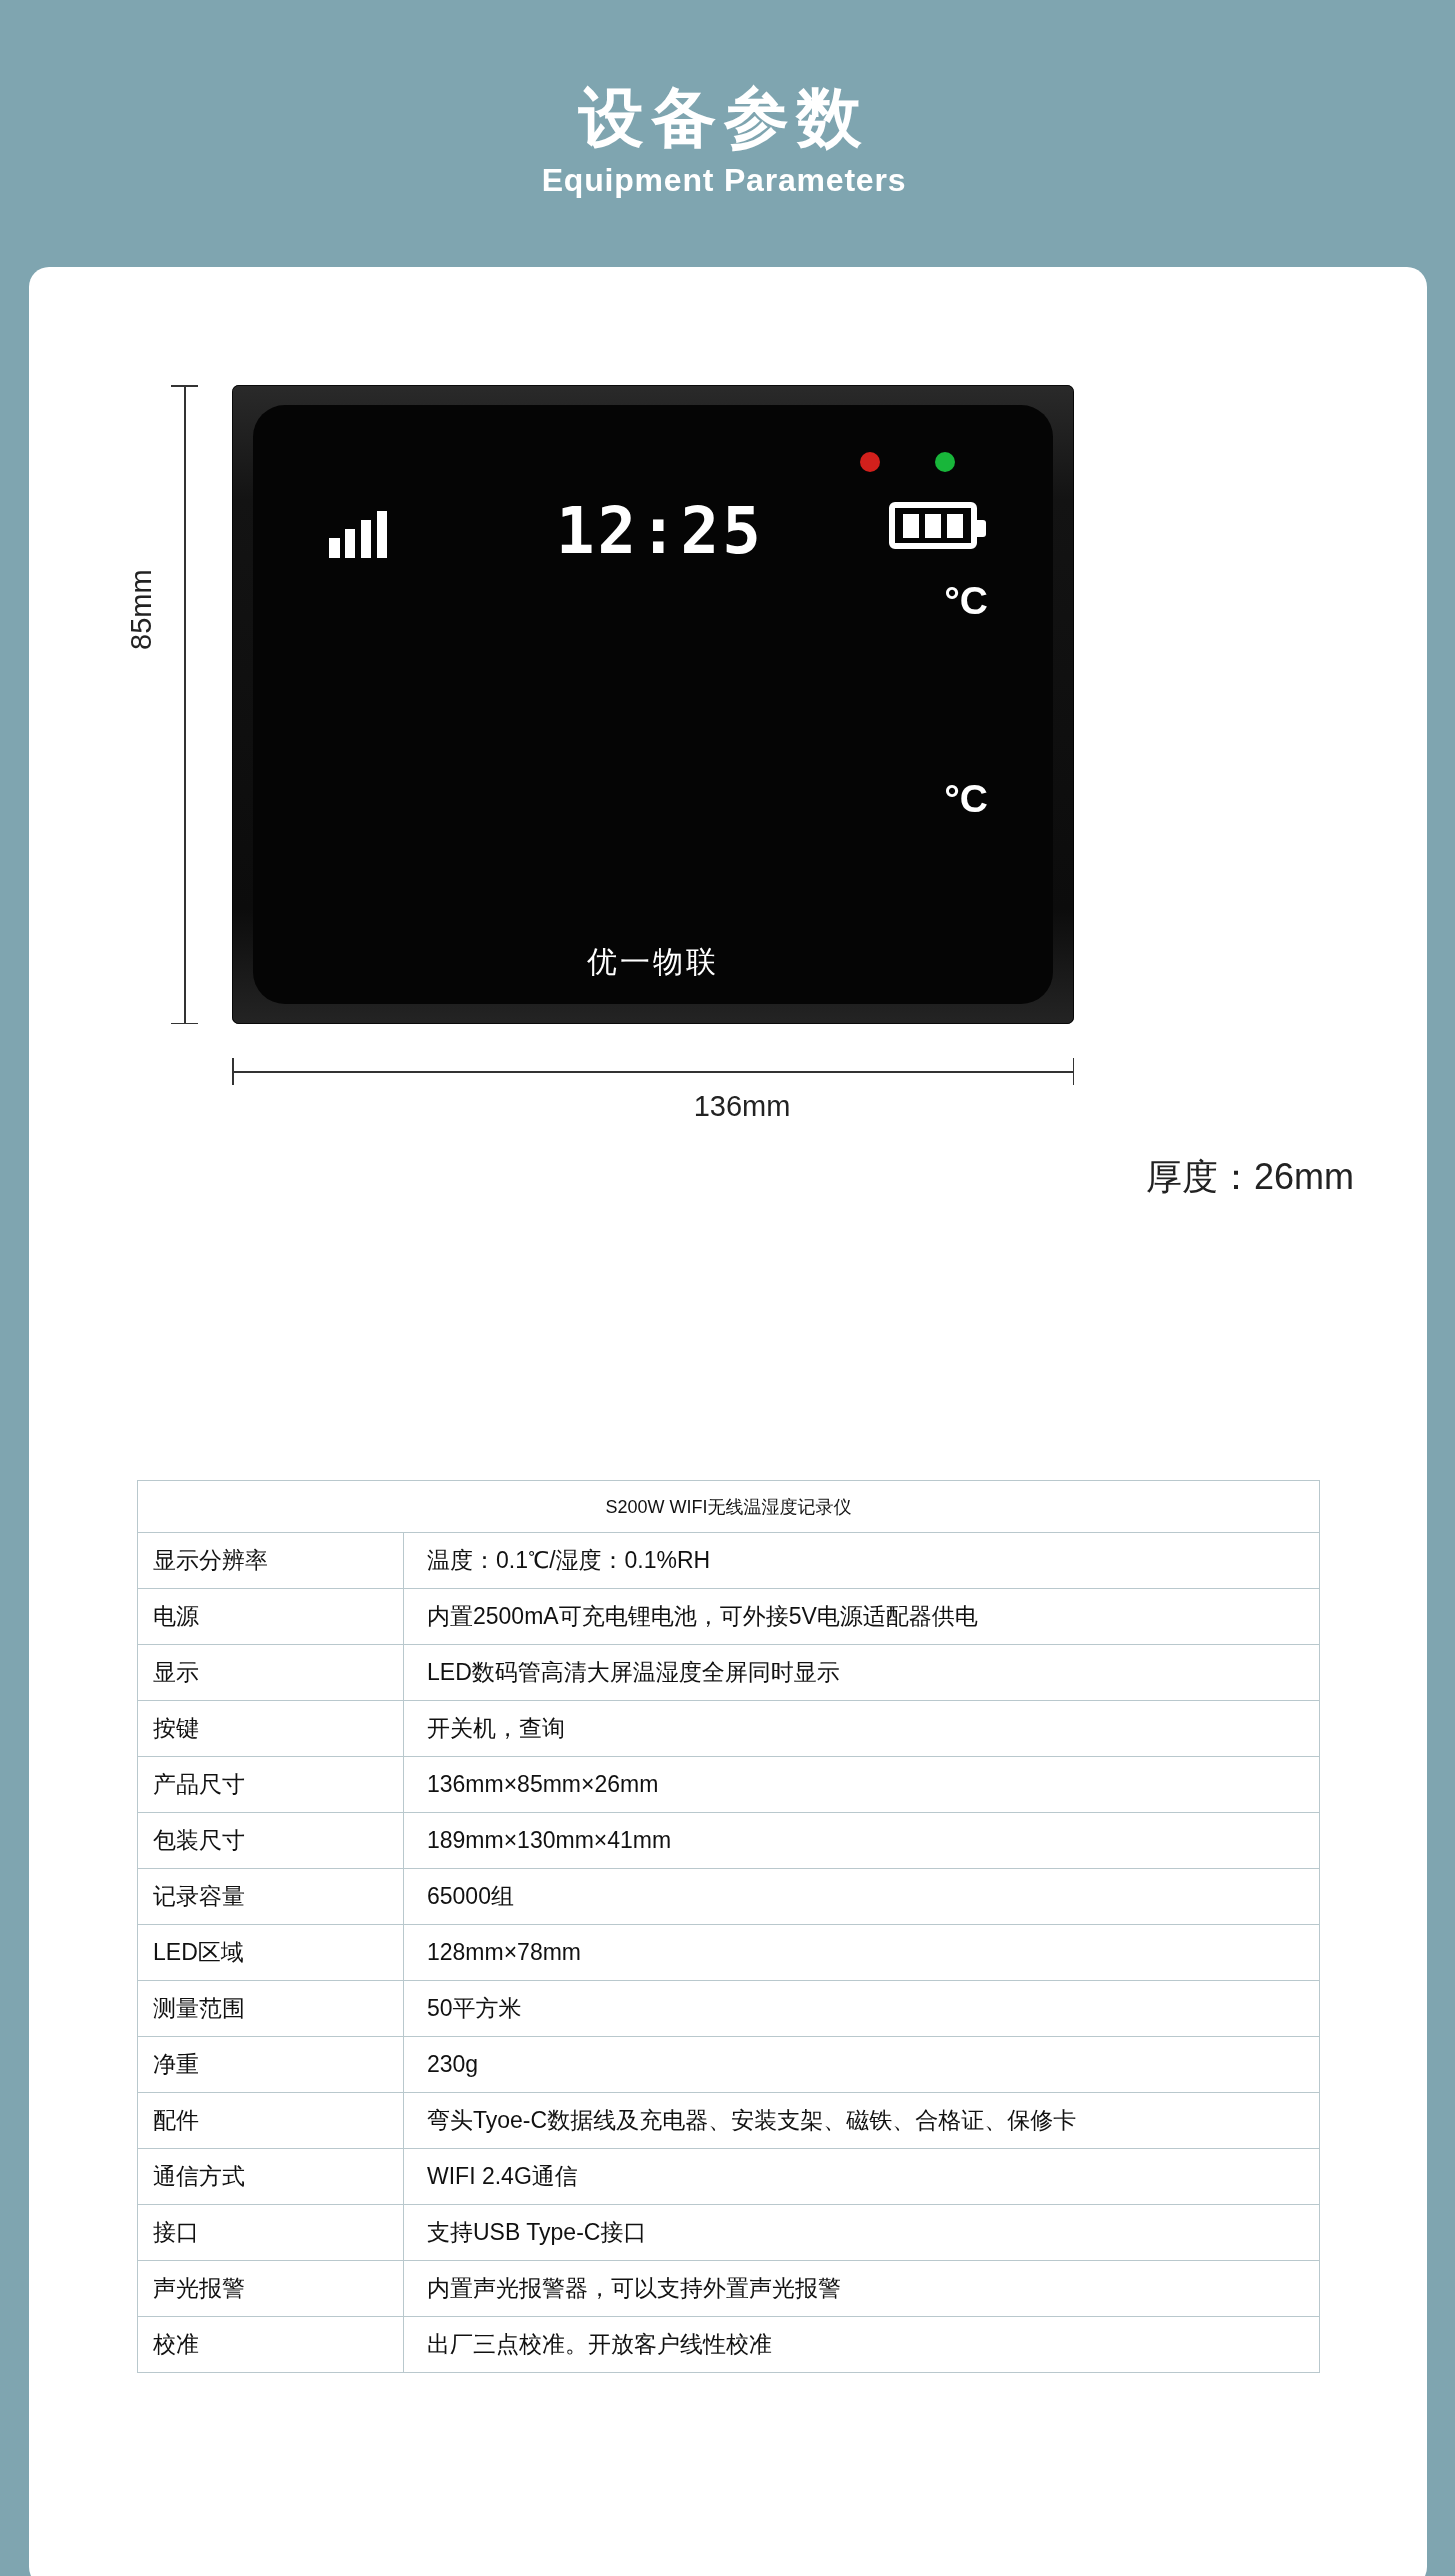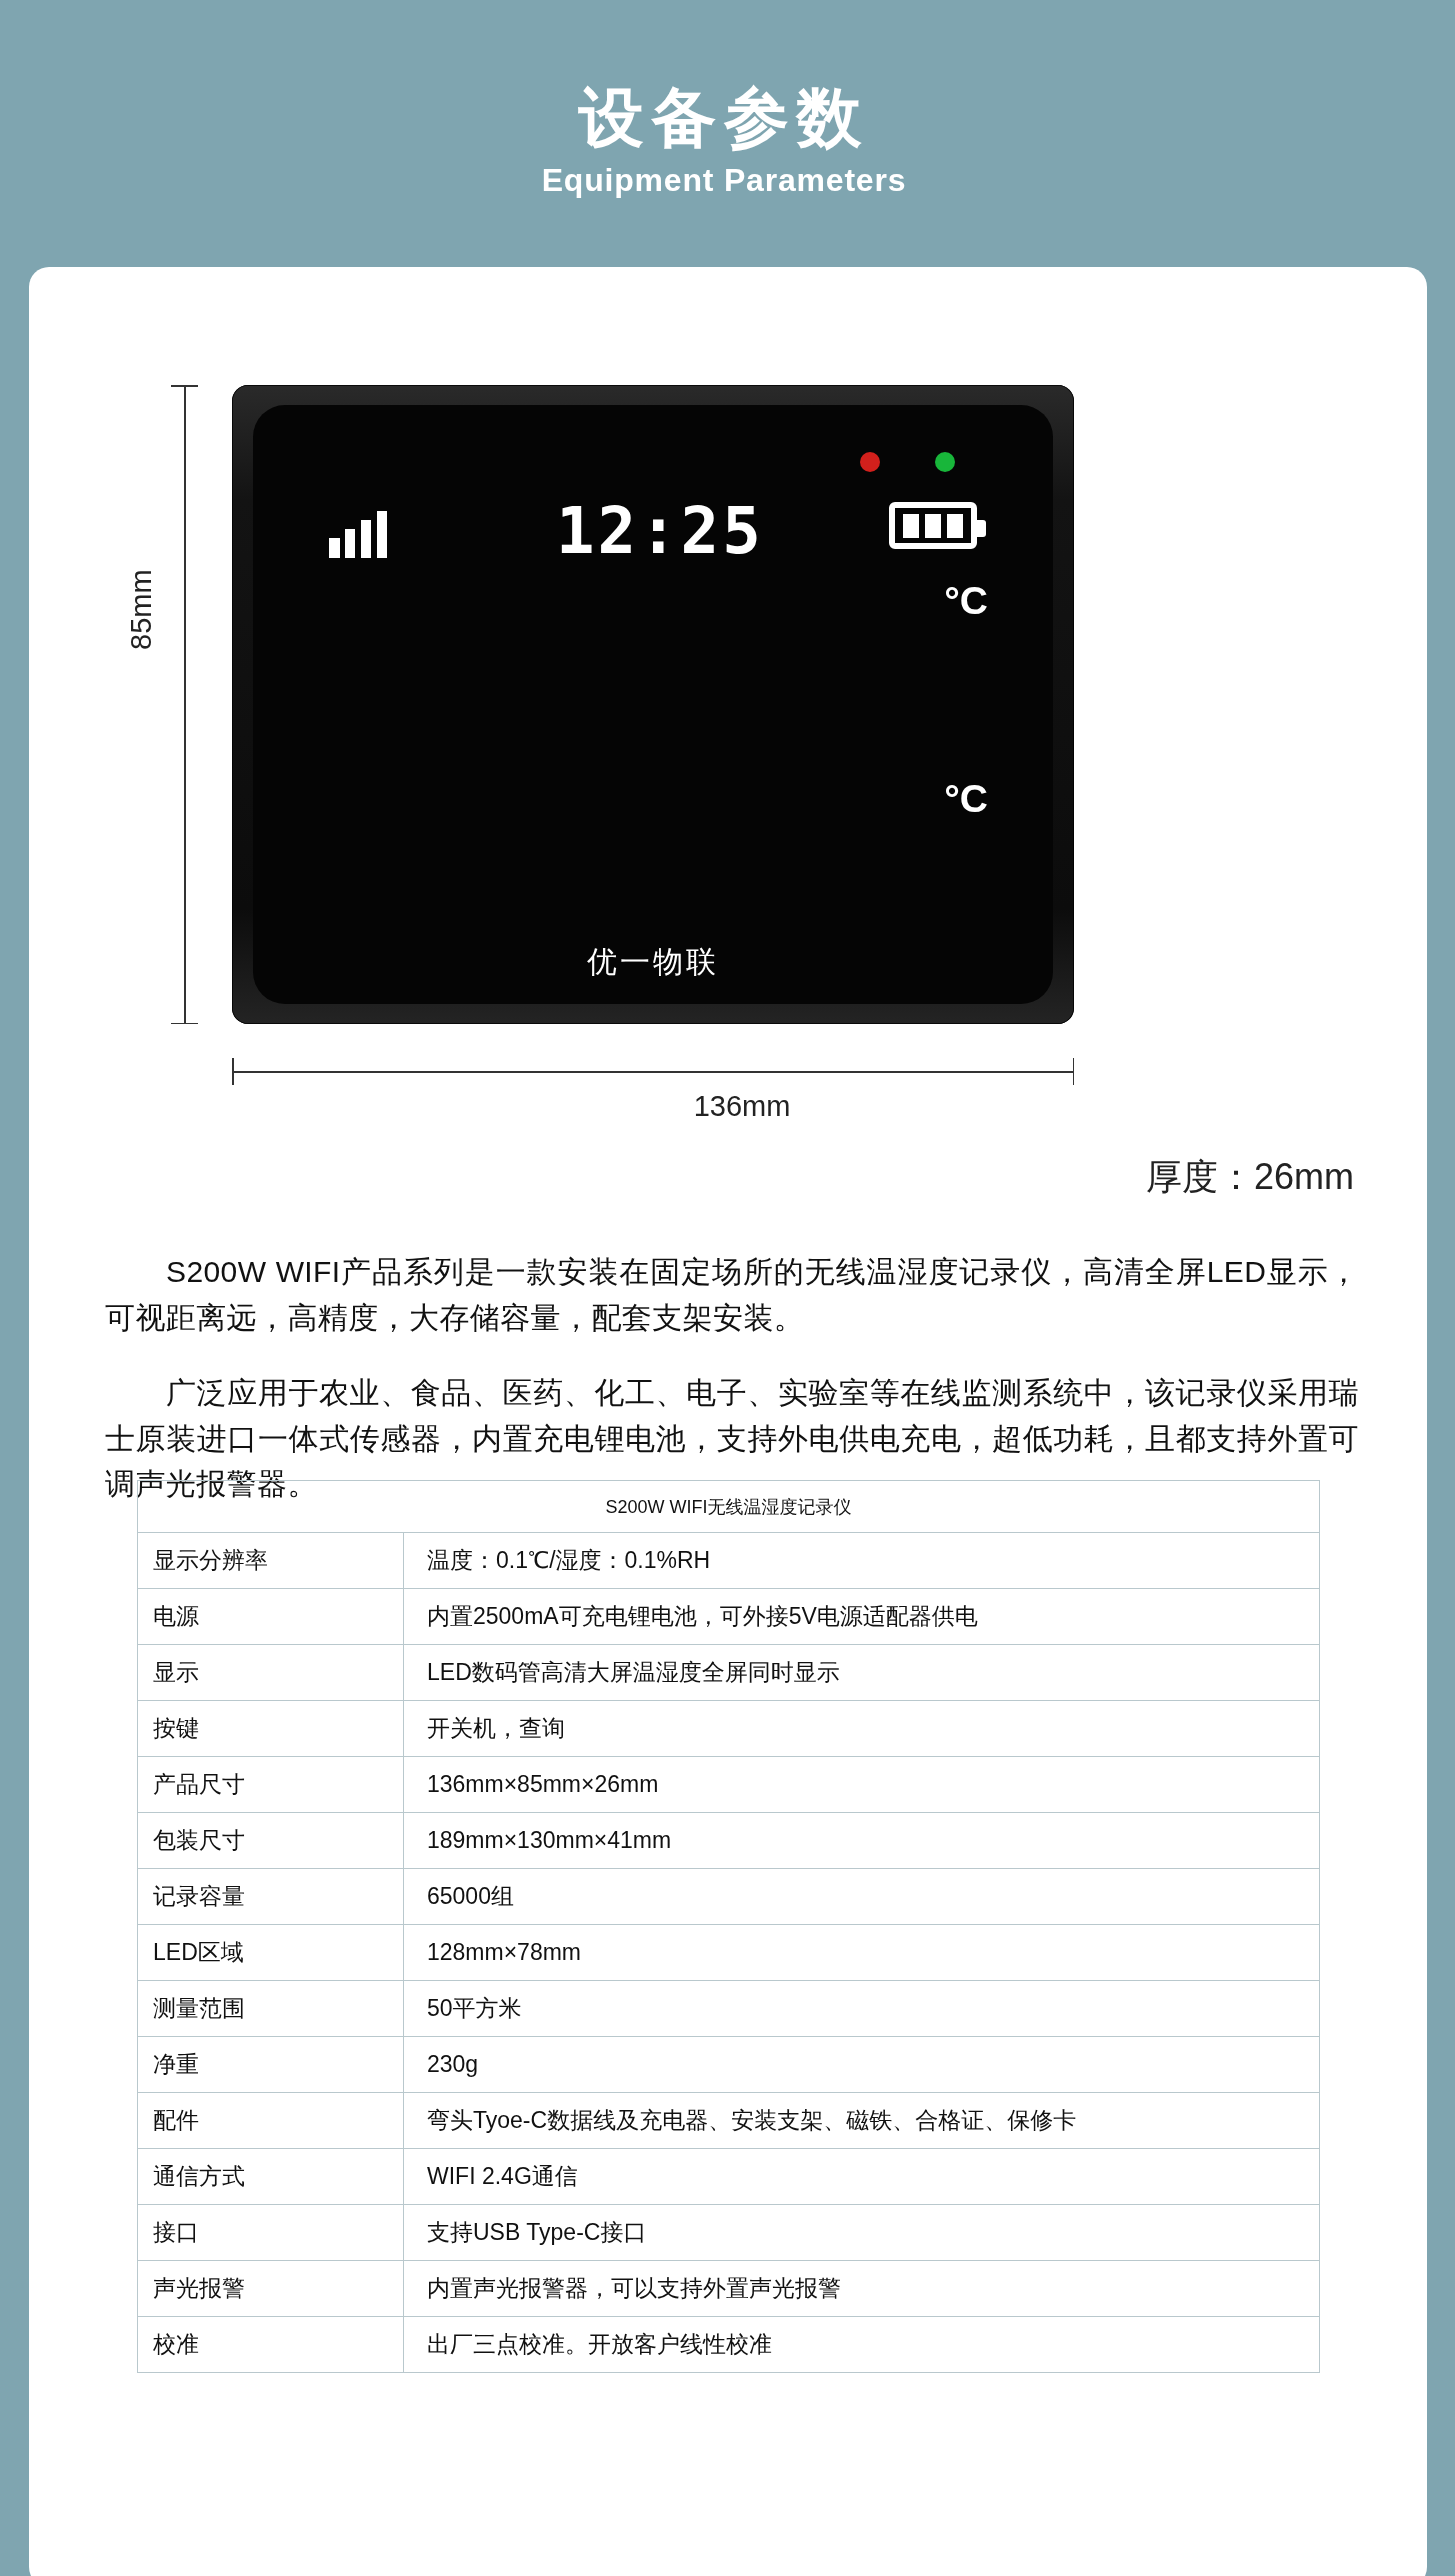--- a/index.html
+++ b/index.html
@@ -56,21 +56,21 @@
     position: relative;
     height: 827px;
   }
   .device {
     position: absolute;
     left: 203px;
     top: 118px;
     width: 842px;
     height: 639px;
     background: #191919;
-    border-radius: 16px;
+    border-radius: 7px;
     box-shadow: inset 0 0 0 0.8px #000;
     background: linear-gradient(180deg,#2a2a2a 0%, #131313 18%, #0c0c0c 82%, #242424 100%);
   }
   .screen {
     position: absolute;
     left: 21px;
     top: 20px;
     right: 21px;
     bottom: 20px;
     background: #050505;
@@ -317,24 +317,20 @@
 
           <div class="brand-text">优一物联</div>
         </div>
       </div>
 
       <div class="dim-h"></div>
       <div class="dim-h-label">136mm</div>
       <div class="thickness">厚度：26mm</div>
     </div>
 
-    <div class="paras">
-      <p class="para">S200W  WIFI产品系列是一款安装在固定场所的无线温湿度记录仪，高清全屏LED显示，可视距离远，高精度，大存储容量，配套支架安装。</p>
-      <p class="para">广泛应用于农业、食品、医药、化工、电子、实验室等在线监测系统中，该记录仪采用瑞士原装进口一体式传感器，内置充电锂电池，支持外电供电充电，超低功耗，且都支持外置可调声光报警器。</p>
-    </div>
 
     <table class="spec-table">
       <thead>
         <tr class="caption-row">
           <th colspan="2">S200W WIFI无线温湿度记录仪</th>
         </tr>
       </thead>
       <tbody>
         <tr>
             <td class="k">显示分辨率</td>

